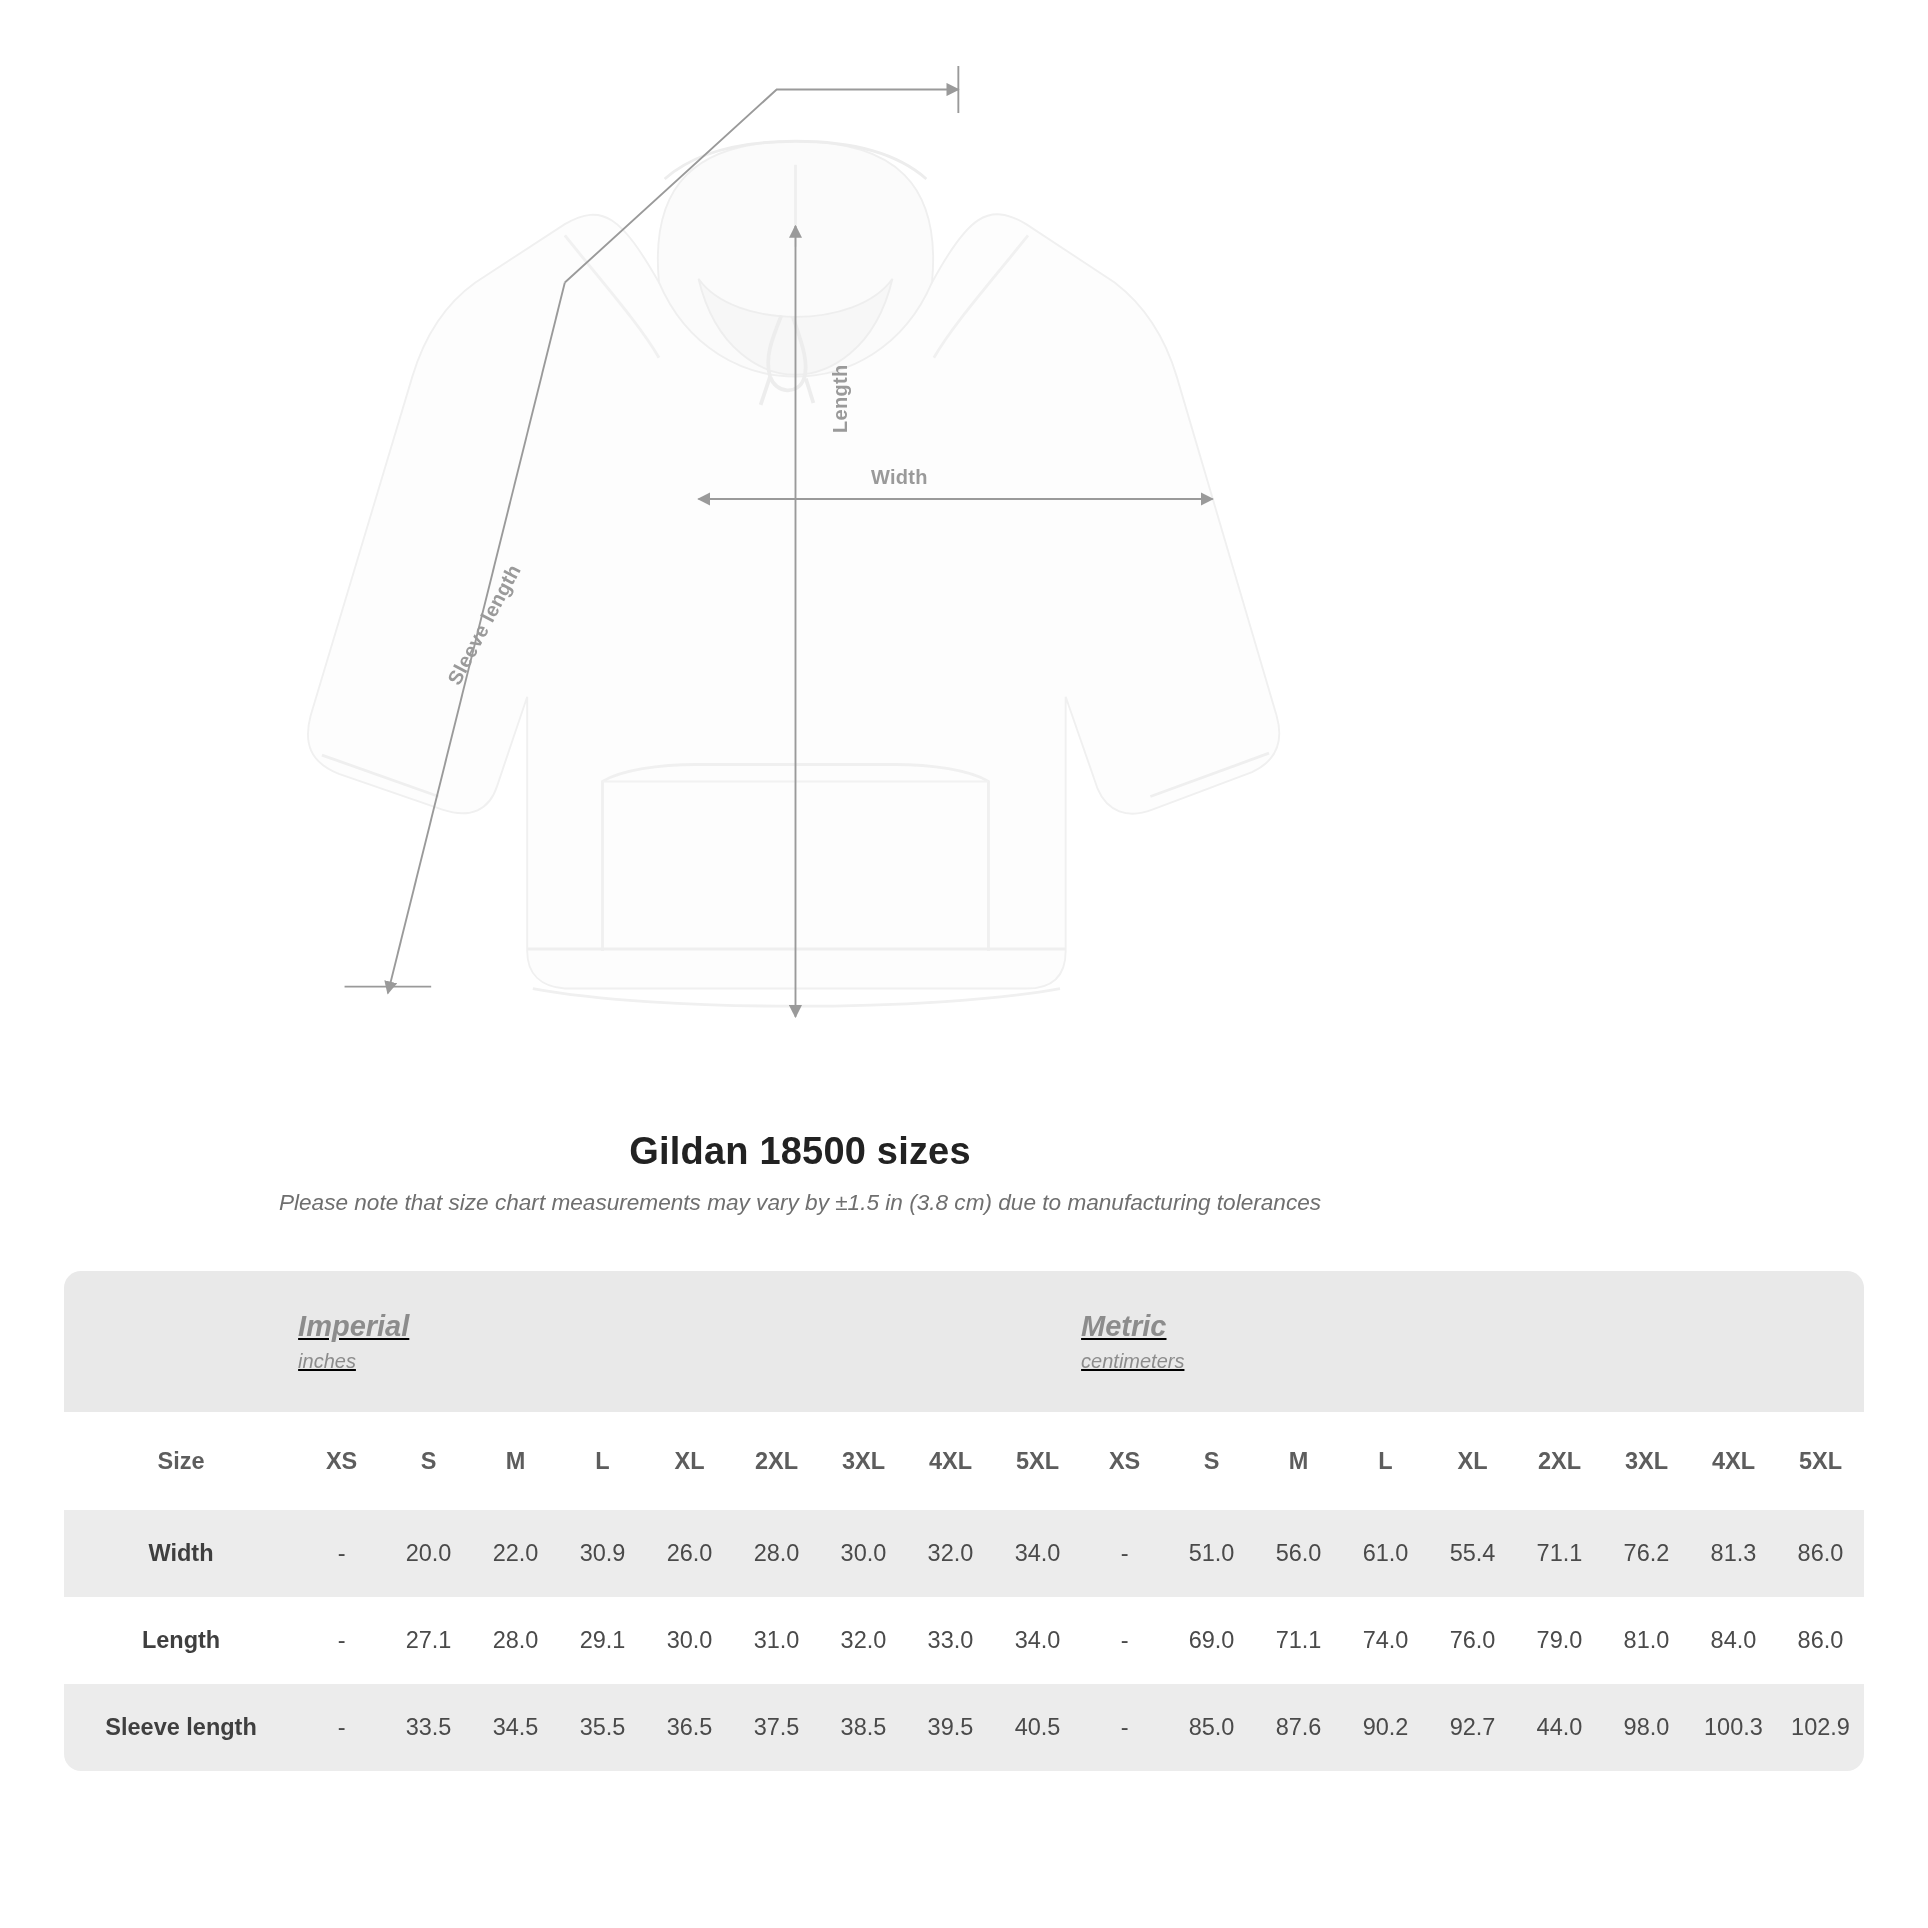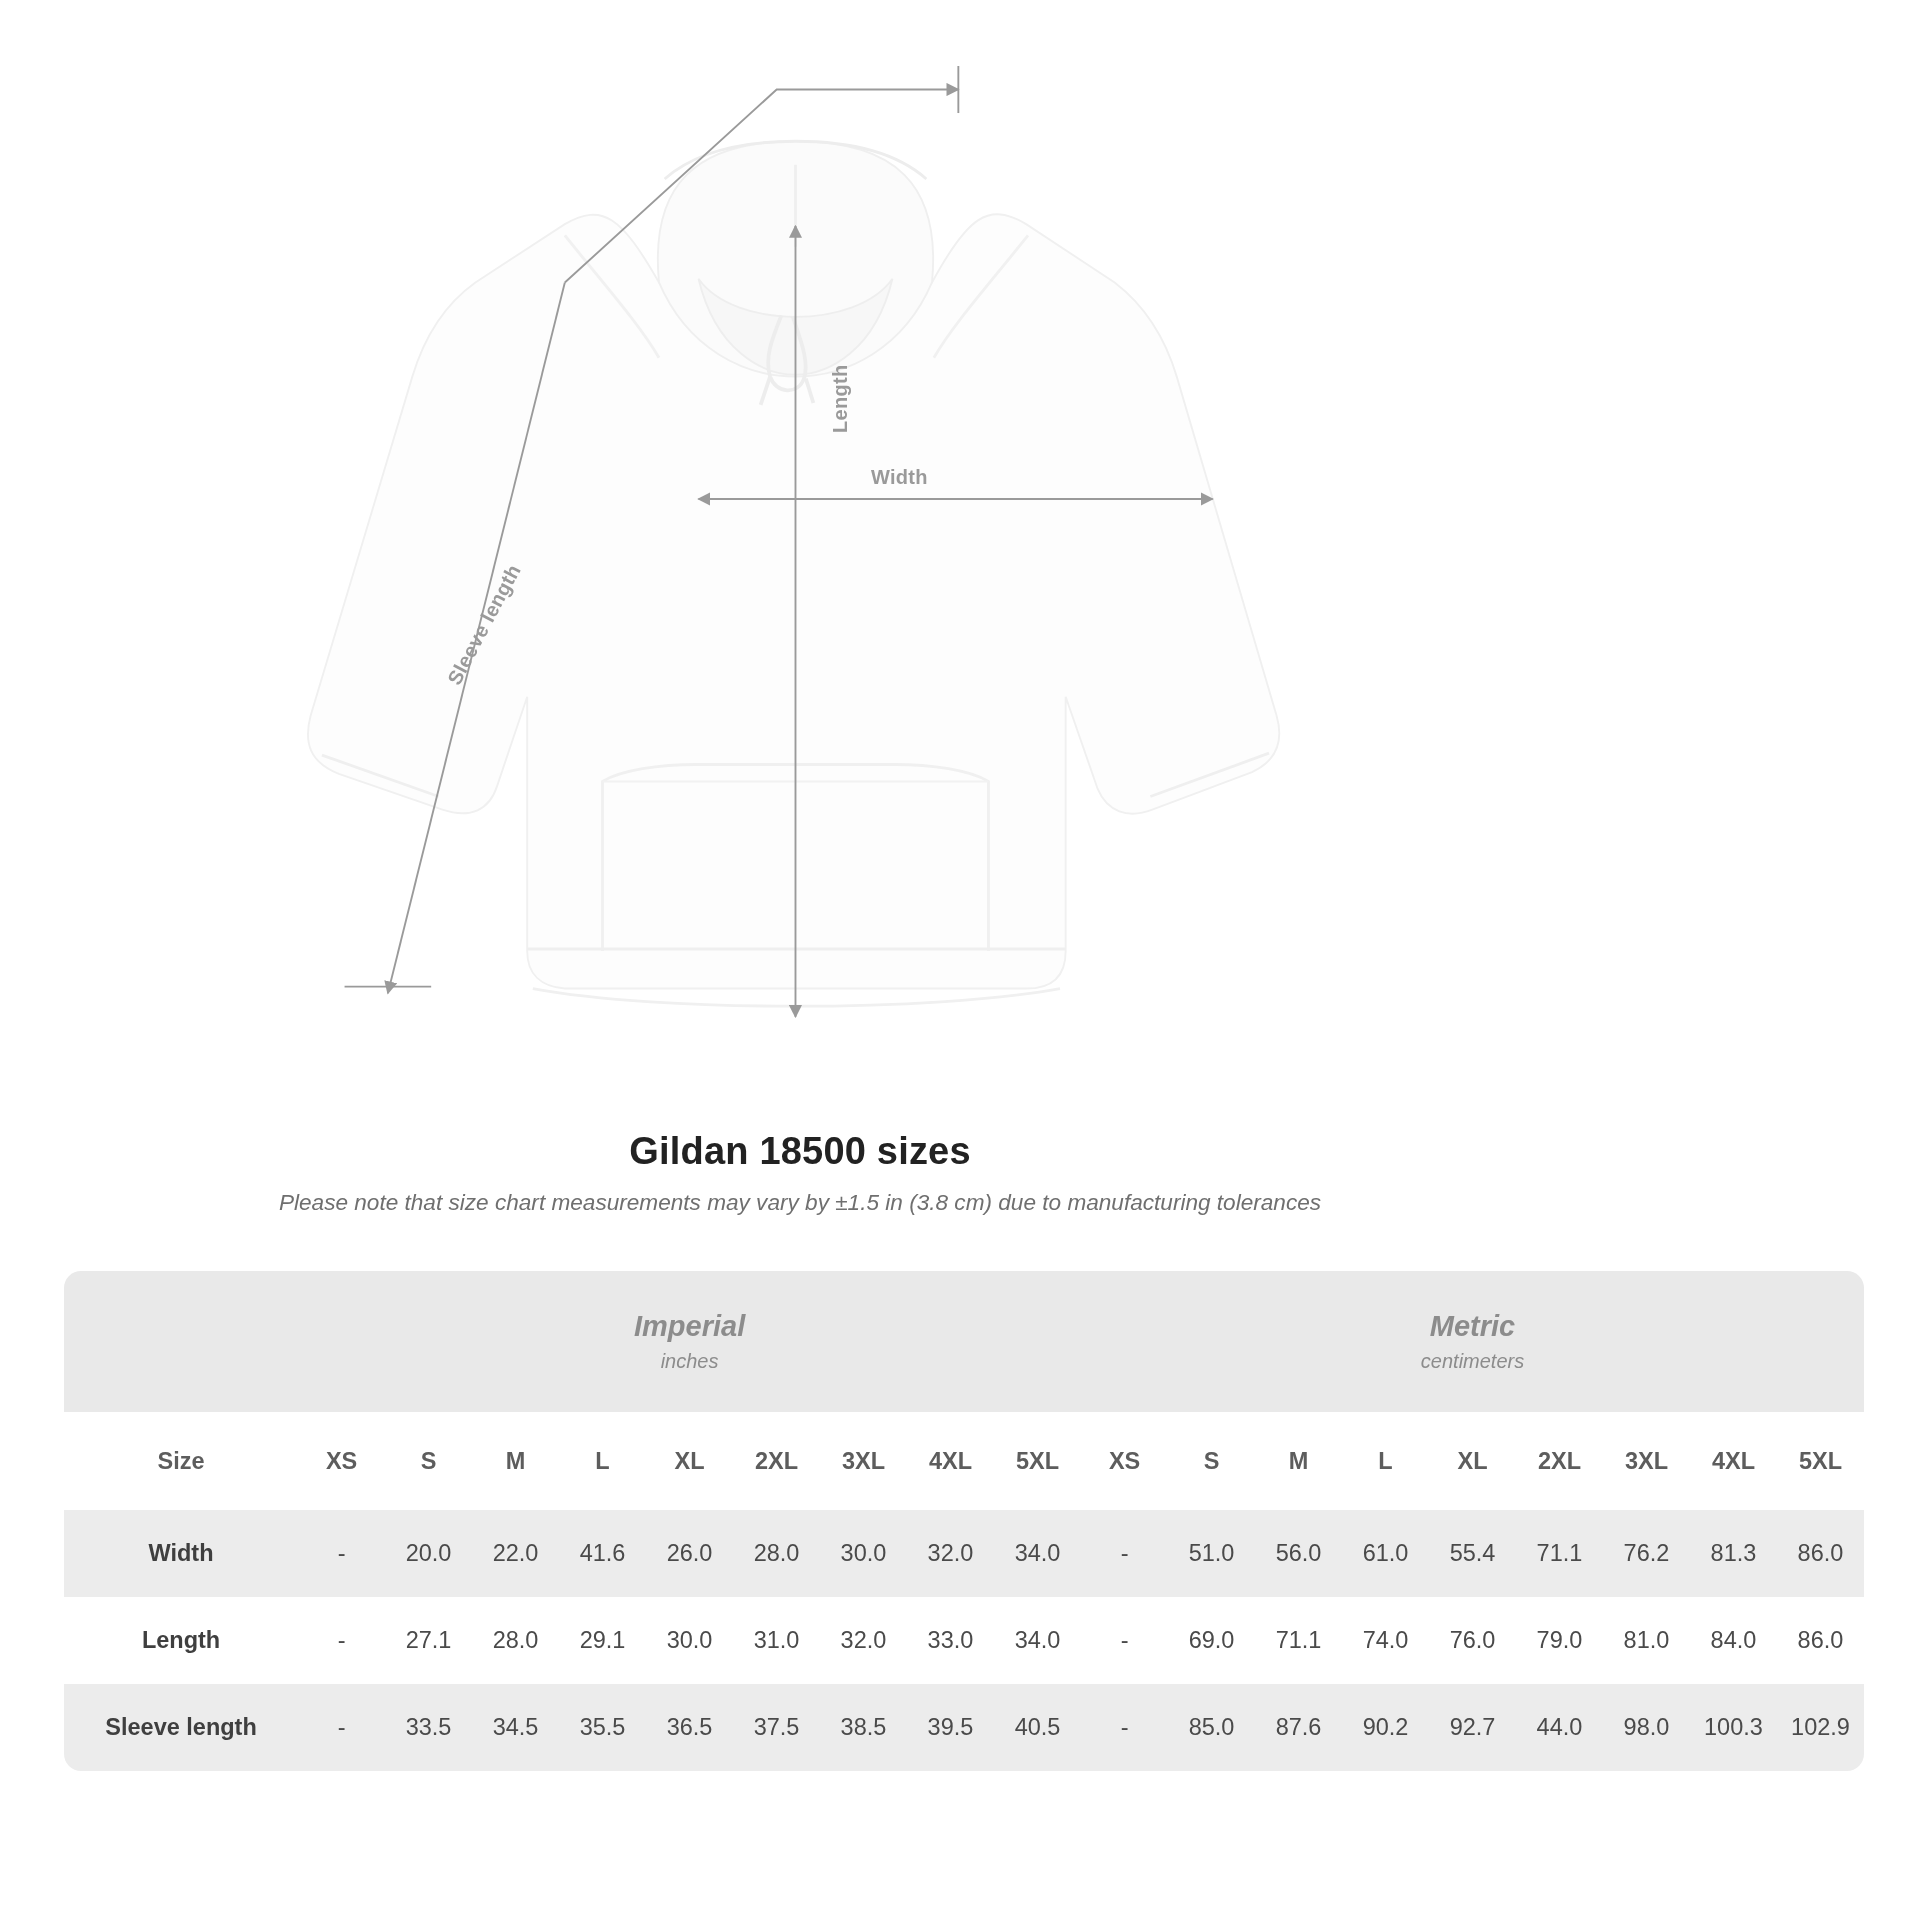--- a/index.html
+++ b/index.html
@@ -79,22 +79,22 @@
     width: 1800px;
     table-layout: fixed;
   }
   table.size-table td, table.size-table th {
     border: 0;
     padding: 0;
   }
   .unit-head {
     background: #e9e9e9;
     height: 141px;
-    text-align: center;
     vertical-align: middle;
+    text-decoration: underline;
   }
   .unit-head .unit-name {
     font-size: 29px;
     font-style: italic;
     font-weight: bold;
     color: #8c8c8c;
     display: block;
     margin-bottom: 7.5px;
   }
   .unit-head .unit-sub {
@@ -297,21 +297,21 @@
           <td>3XL</td>
           <td>4XL</td>
           <td>5XL</td>
         </tr>
 
         <tr class="data-row row-shaded">
           <td class="rowlabel">Width</td>
           <td>-</td>
           <td>20.0</td>
           <td>22.0</td>
-          <td>41.6</td>
+          <td>30.9</td>
           <td>26.0</td>
           <td>28.0</td>
           <td>30.0</td>
           <td>32.0</td>
           <td>34.0</td>
           <td>-</td>
           <td>51.0</td>
           <td>56.0</td>
           <td>61.0</td>
           <td>55.4</td>

